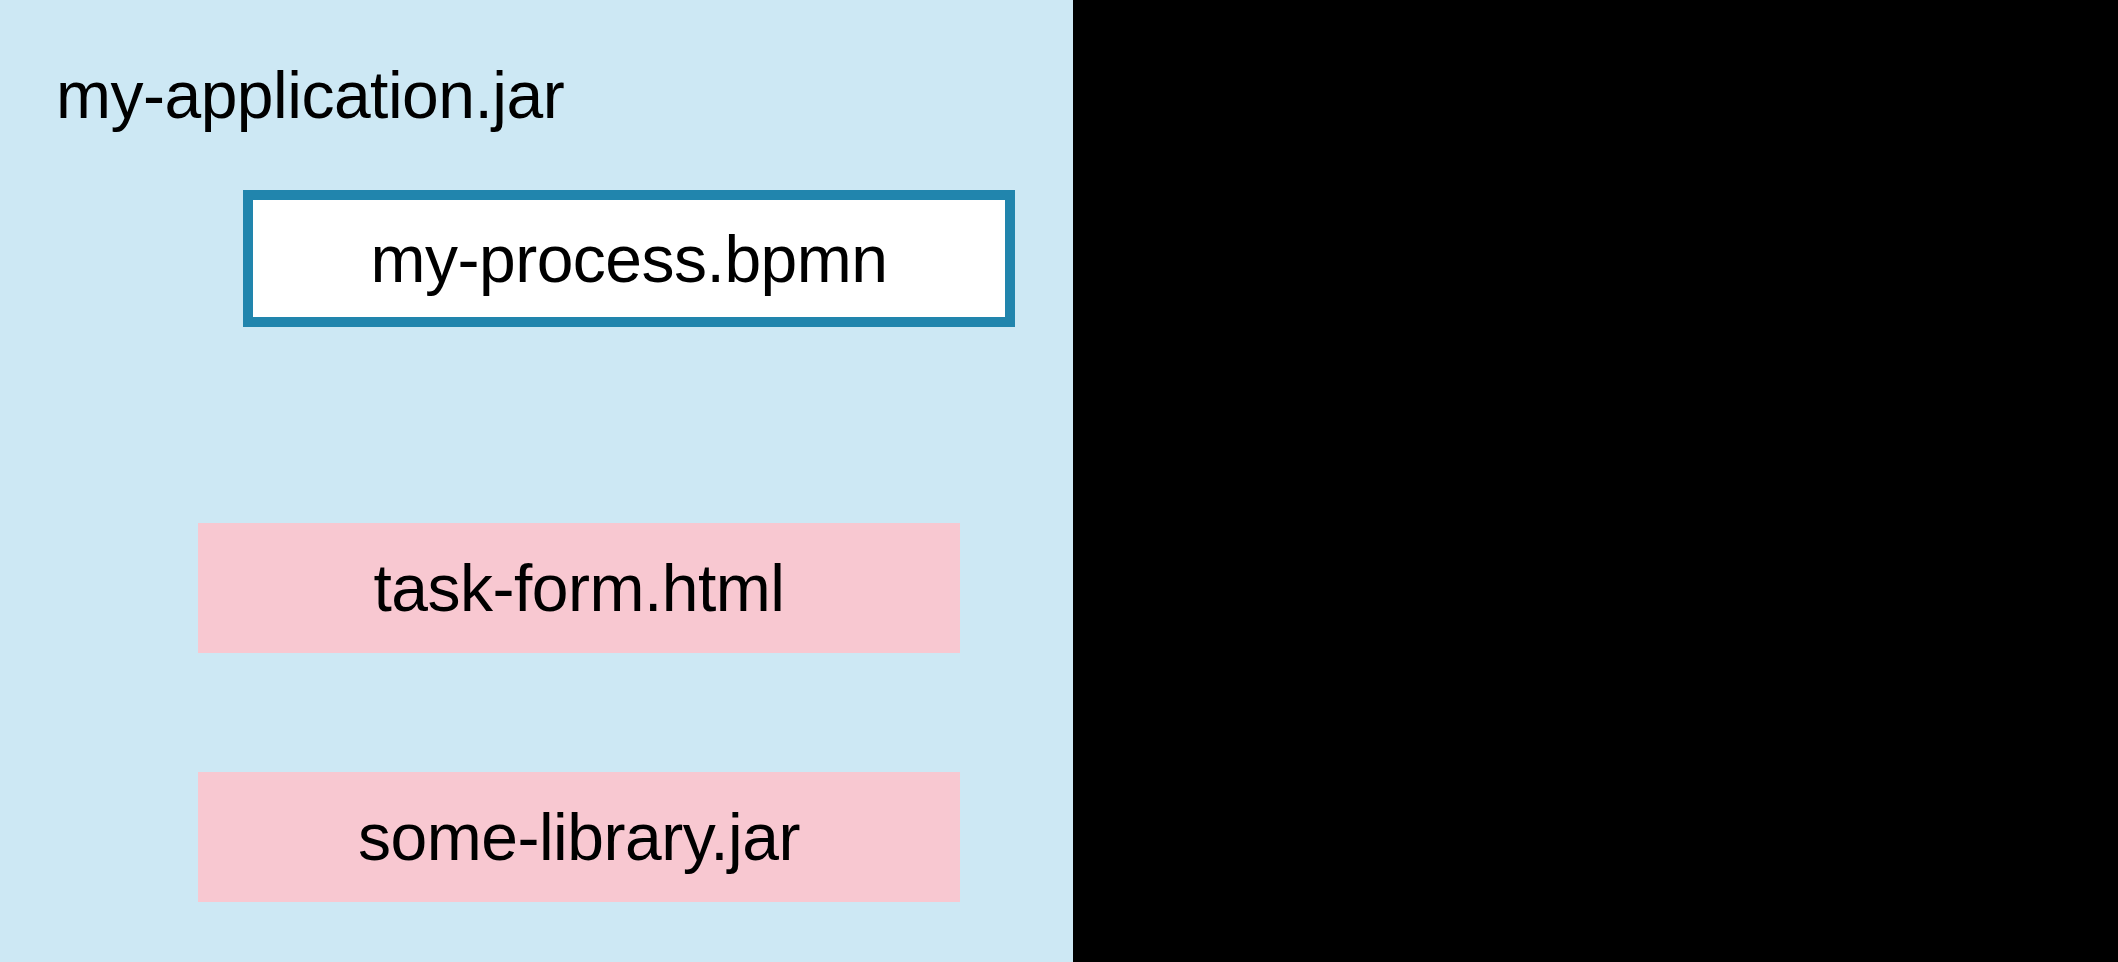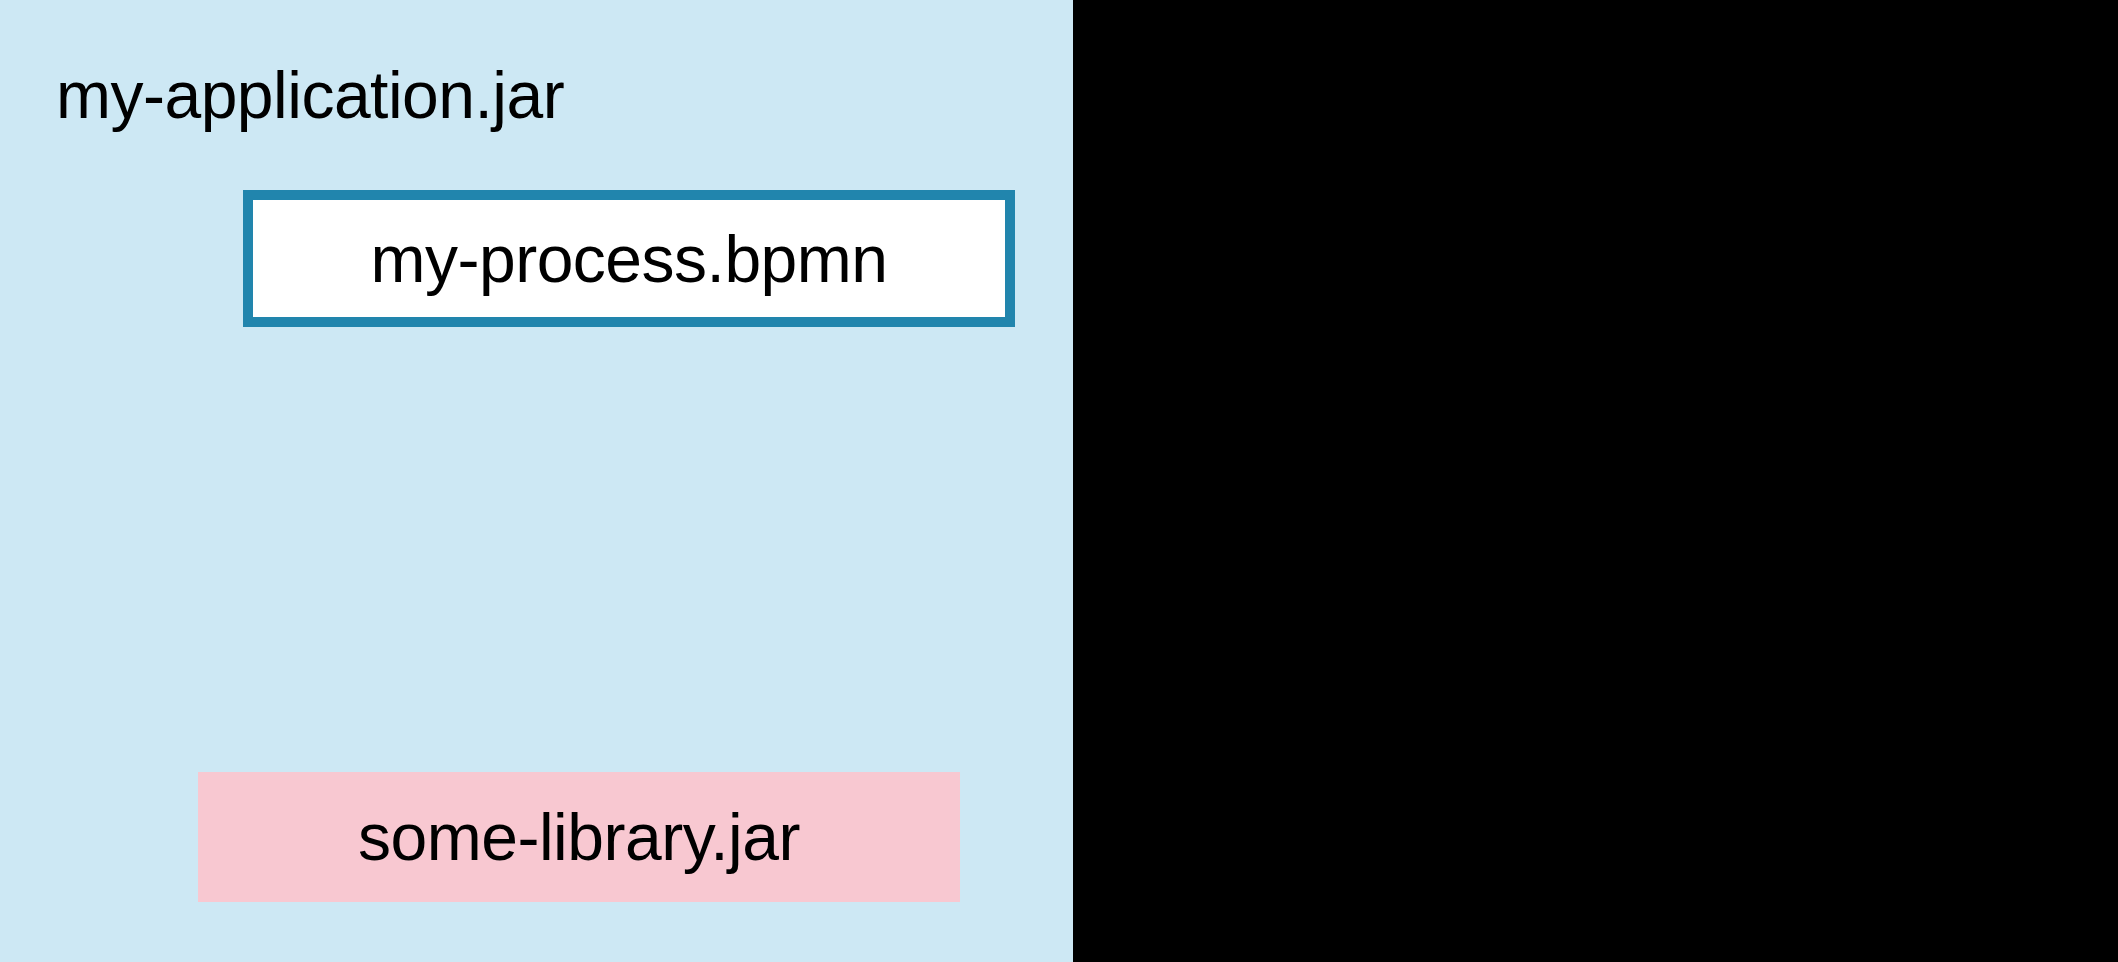--- a/index.html
+++ b/index.html
@@ -82,20 +82,23 @@
 
   <div class="jar-panel">
 
     <div class="jar-title">my-application.jar</div>
 
     <div class="file-box process-box">
       <span class="file-label">my-process.bpmn</span>
     </div>
 
 
+    <div class="file-box resource-box r1">
+      <span class="file-label">task-form.html</span>
+    </div>
 
     <div class="file-box resource-box r2">
       <span class="file-label">some-library.jar</span>
     </div>
 
   </div>
 
 </div>
 
 </body></html>

